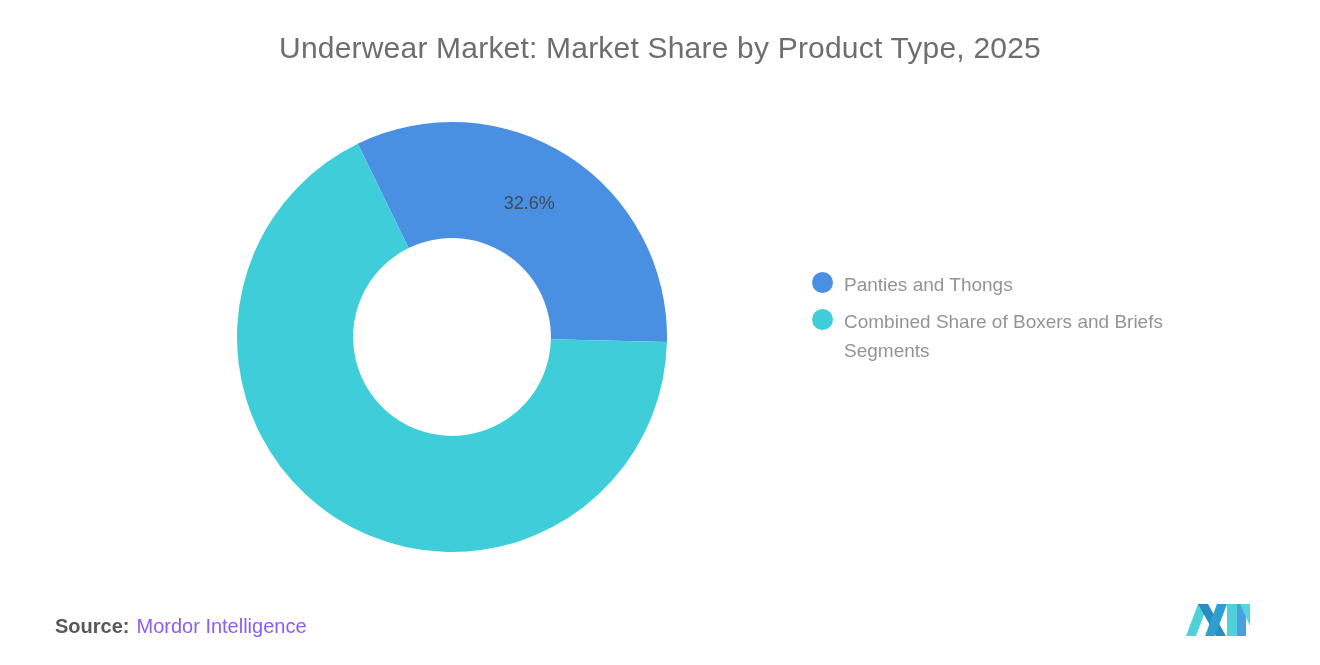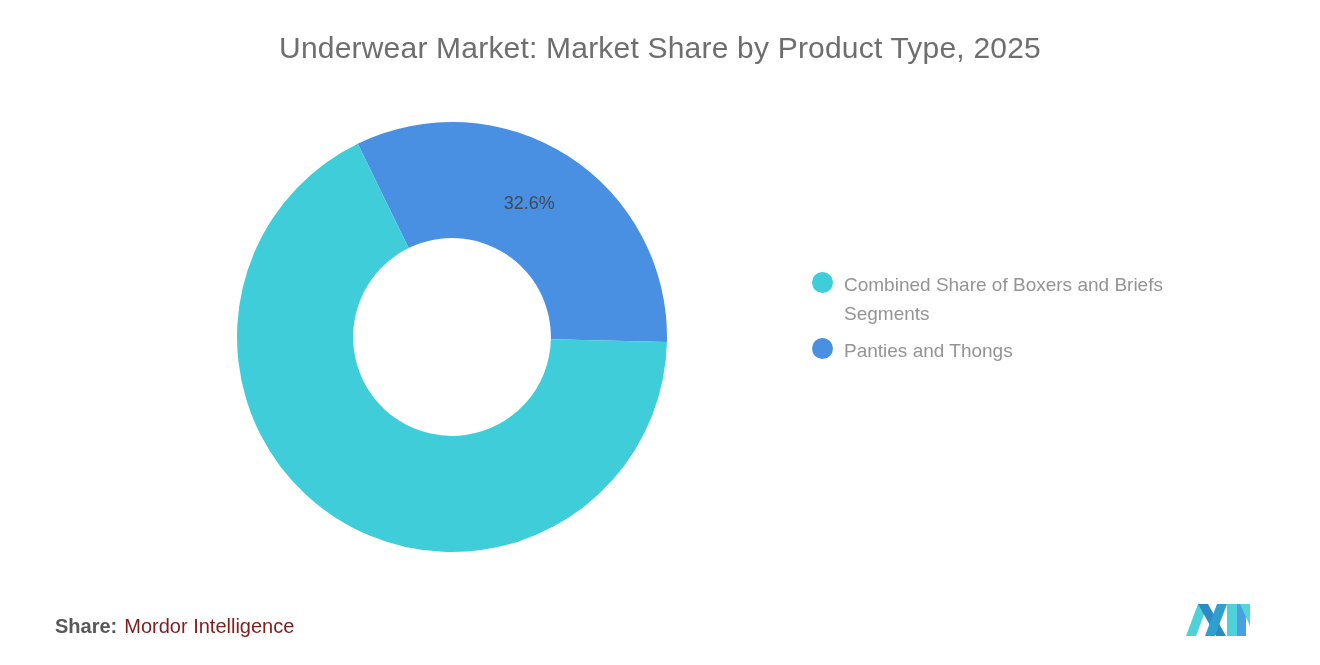--- a/index.html
+++ b/index.html
@@ -96,21 +96,21 @@
     font-size: 20px;
     line-height: 28px;
     white-space: nowrap;
   }
   .source-key {
     font-weight: 700;
     color: #58585a;
   }
   .source-val {
     font-weight: 400;
-    color: #7f1d1d;
+    color: #8b5cf6;
     margin-left: 7px;
   }
 
   .brand-logo {
     position: absolute;
     left: 1184px;
     top: 598px;
     width: 70px;
     height: 40px;
   }
@@ -134,31 +134,31 @@
         <path id="slice-0" d="M 120.75 21.76 A 215 215 0 0 1 429.94 220.10 L 313.87 217.35 A 98.9 98.9 0 0 0 171.65 126.11 Z" fill="#4a90e2"></path>
 
         <path id="slice-1" d="M 429.94 220.10 A 215 215 0 1 1 120.75 21.76 L 171.65 126.11 A 98.9 98.9 0 1 0 313.87 217.35 Z" fill="#3fced9"></path>
       </g>
     </svg>
     <div class="slice-label s0" style="left: 266.745px; top: 70.8953px;">32.6%</div>
   </div>
 
   <div class="legend">
     <div class="legend-item">
+      <span class="legend-swatch" style="background:#4a90e2"></span>
+      <span class="legend-label">Panties and Thongs</span>
+    </div>
+    <div class="legend-item">
       <span class="legend-swatch" style="background:#3fced9"></span>
       <span class="legend-label">Combined Share of Boxers and Briefs Segments</span>
-    </div>
-    <div class="legend-item">
-      <span class="legend-swatch" style="background:#4a90e2"></span>
-      <span class="legend-label">Panties and Thongs</span>
     </div>
   </div>
 
   <div class="source-line">
-    <span class="source-key">Share:</span><span class="source-val">Mordor Intelligence</span>
+    <span class="source-key">Source:</span><span class="source-val">Mordor Intelligence</span>
   </div>
 
   <div class="brand-logo">
     <svg viewBox="0 0 70 40">
 
       <polygon points="2,38 14,6 24,6 12,38" fill="#4fd1d9"></polygon>
 
       <polygon points="14,6 24,6 42,38 32,38" fill="#2b8cc4"></polygon>
 
       <polygon points="33,6 43,6 31,38 21,38" fill="#2f9fd0"></polygon>

